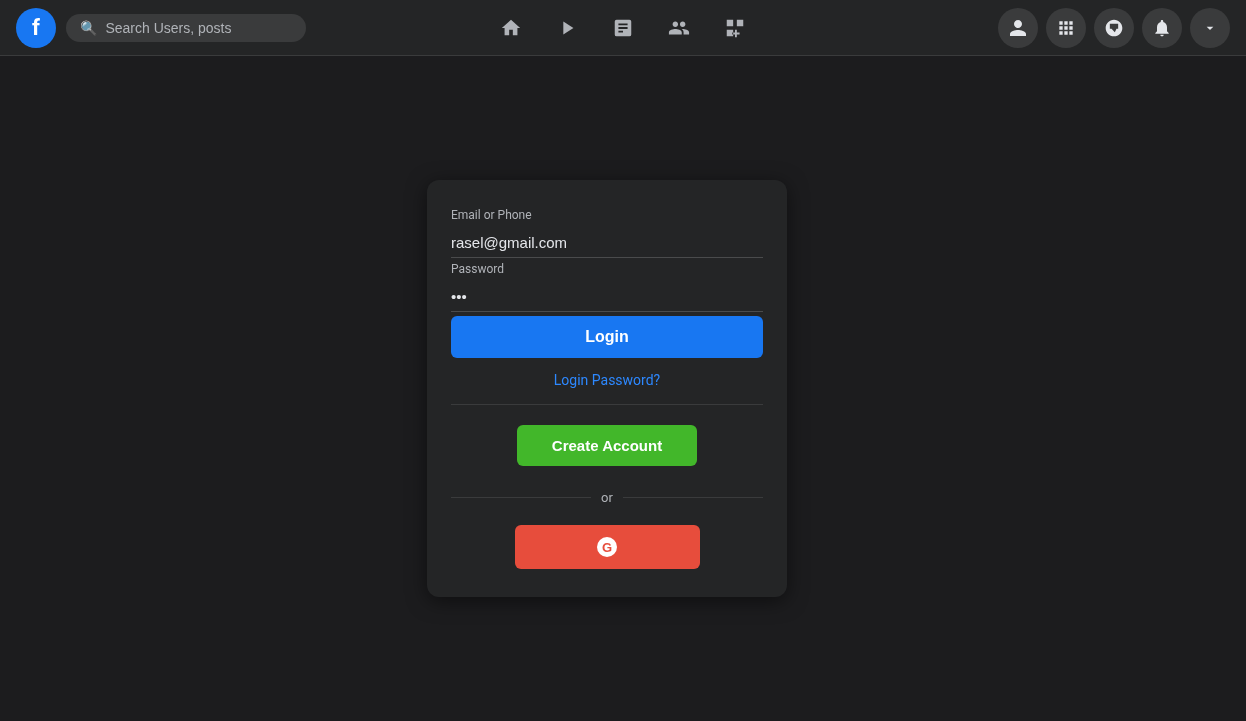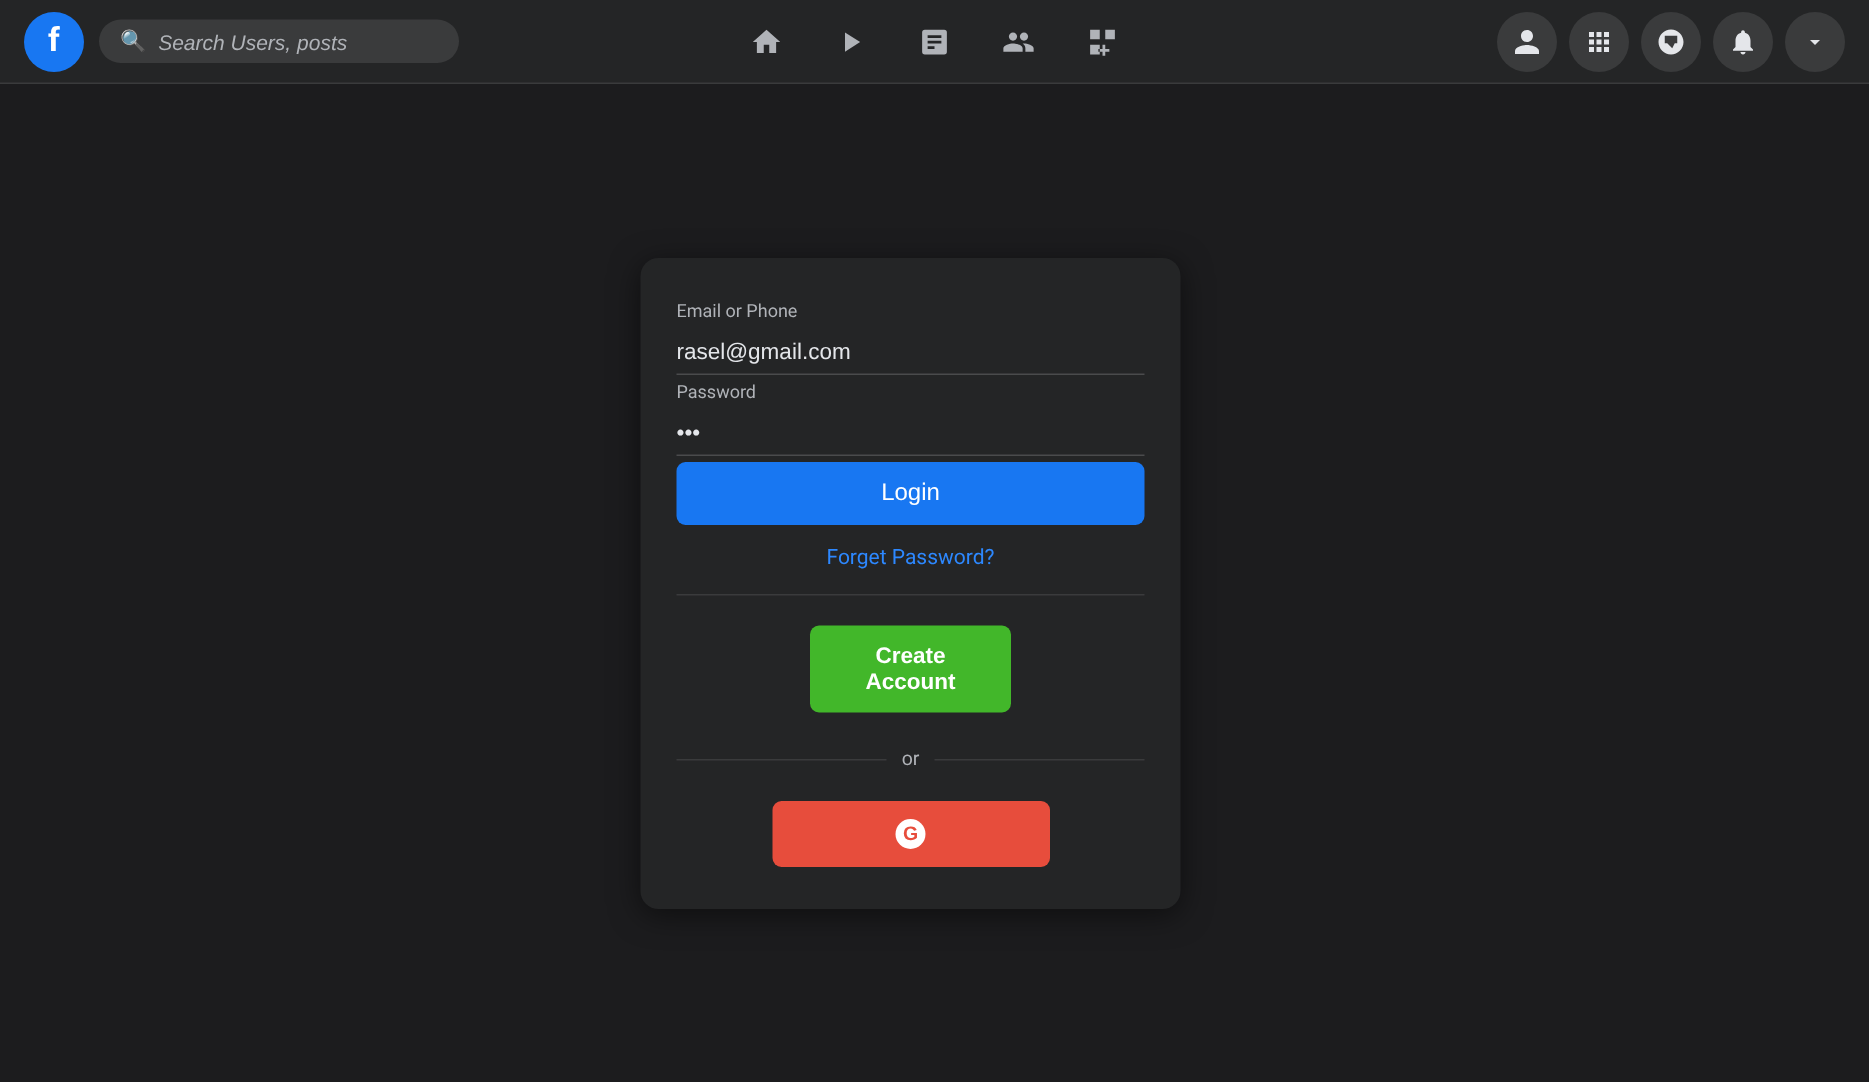--- a/index.html
+++ b/index.html
@@ -62,21 +62,20 @@
       font-size: 14px;
     }
 
     .search-bar input {
       background: transparent;
       border: none;
       outline: none;
       color: #5eead4;
       font-size: 14px;
       width: 100%;
-      font-style: italic;
     }
 
     .search-bar input::placeholder {
       color: #b0b3b8;
     }
 
     .nav-center {
       display: flex;
       align-items: center;
       gap: 8px;
@@ -185,21 +184,21 @@
     }
 
     .login-btn {
       width: 100%;
       background: #1877f2;
       color: white;
       border: none;
       border-radius: 6px;
       padding: 12px;
       font-size: 16px;
-      font-weight: 400;
+      font-weight: 700;
       cursor: pointer;
       margin-bottom: 14px;
     }
 
     .forgot-link {
       display: block;
       text-align: center;
       color: #2d88ff;
       font-size: 14px;
       cursor: pointer;
@@ -208,21 +207,21 @@
     }
 
     .divider {
       border: none;
       border-top: 1px solid #3a3b3c;
       margin-bottom: 20px;
     }
 
     .create-btn {
       display: block;
-      width: 134px;
+      width: 180px;
       margin: 0 auto 24px;
       background: #42b72a;
       color: white;
       border: none;
       border-radius: 6px;
       padding: 12px 20px;
       font-size: 15px;
       font-weight: 600;
       cursor: pointer;
       text-align: center;
@@ -363,21 +362,21 @@
         <input class="field-input" type="email" value="rasel@gmail.com" style="">
       </div>
 
       <div>
         <div class="field-label">Password</div>
         <input class="field-input" type="password" value="abc" style="">
       </div>
 
       <button class="login-btn">Login</button>
 
-      <a class="forgot-link">Forget Password?</a>
+      <a class="forgot-link">Login Password?</a>
 
       <hr class="divider">
 
       <button class="create-btn">Create Account</button>
 
       <div class="or-divider">
         <hr class="or-line">
         <span class="or-text">or</span>
         <hr class="or-line">
       </div>

